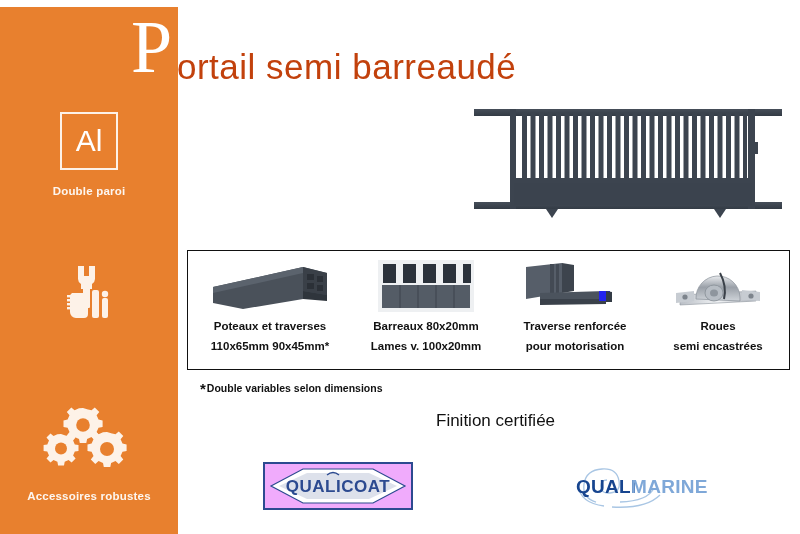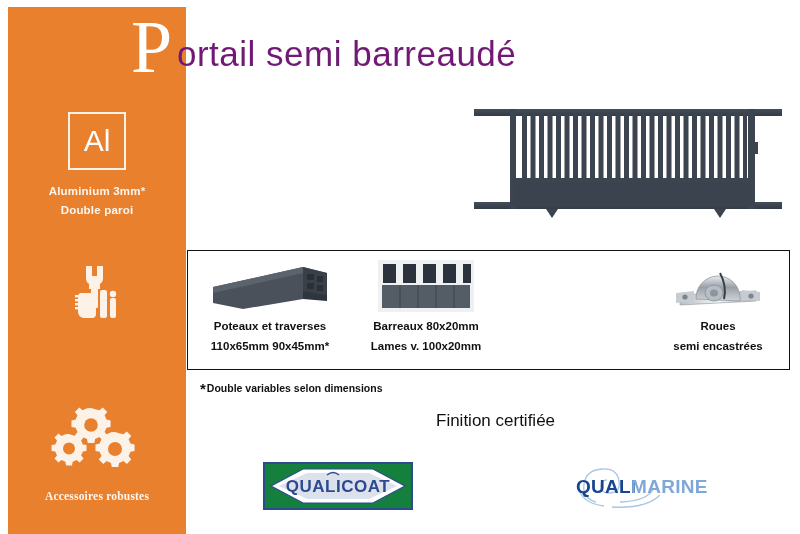--- a/index.html
+++ b/index.html
@@ -7,21 +7,21 @@
     width:800px;height:534px;
     background:#ffffff;
     font-family:"Liberation Sans", sans-serif;
     overflow:hidden;
     position:relative;
   }
   #page{position:absolute;left:0;top:0;width:800px;height:534px;background:#fff;}
 
   
   .sidebar{
-    position:absolute;left:8px;top:7px;width:178px;height:527px;
+    position:absolute;left:0;top:7px;width:178px;height:527px;
     background:#e8802e;
     color:#ffffff;
     box-sizing:border-box;
   }
   .feature{position:absolute;left:0;width:178px;text-align:center;}
   .feature .glyph{display:block;margin:0 auto 6px auto;}
   .feature .cap{
     display:block;
     font-size:11.5px;font-weight:600;letter-spacing:.2px;
     color:#fdf6f0;line-height:19px;white-space:nowrap;
@@ -33,33 +33,33 @@
     margin:0 auto;box-sizing:border-box;
     display:flex;align-items:center;justify-content:center;
   }
   .al-box span{font-size:30px;line-height:30px;color:#fff;font-weight:400;font-family:"Liberation Sans",sans-serif;}
 
   .feat1{top:105px;}
   .feat1 .caps{margin-top:12px;}
   .feat2{top:255px;}
   .feat2 .caps{margin-top:8px;}
   .feat3{top:400px;}
-  .feat3 .caps{margin-top:10px;font-family:Liberation Serif, serif;}
+  .feat3 .caps{margin-top:10px;}
 
   
   .title-wrap{position:absolute;left:131px;top:22px;height:62px;}
   .title-wrap .bigP{
     font-family:"Liberation Serif", serif;
     font-size:74px;line-height:62px;color:#ffffff;
     position:absolute;left:0;top:-6px;font-weight:400;
   }
   .title-wrap .rest{
-    position:absolute;left:46px;top:11px;
+    position:absolute;left:46px;top:24px;
     font-family:"Liberation Sans", sans-serif;
-    font-size:35px;line-height:42px;color:#701a75;font-weight:400;
+    font-size:35px;line-height:42px;color:#c2410c;font-weight:400;
     letter-spacing:.5px;white-space:nowrap;
   }
   #gate-svg{position:absolute;left:468px;top:104px;}
 
   
   .prodbox{
     position:absolute;left:187px;top:250px;width:603px;height:120px;
     border:1.5px solid #111;background:#fff;box-sizing:border-box;
   }
   .prodcol{position:absolute;top:0;height:120px;text-align:center;}
@@ -80,39 +80,38 @@
     white-space:nowrap;
   }
   .footnote .star{font-size:15px;font-weight:700;vertical-align:-2px;margin-right:1px;}
   .finition{
     position:absolute;left:436px;top:411px;font-size:17px;font-weight:400;color:#111;white-space:nowrap;
   }
 
   
   .qualicoat{
     position:absolute;left:263px;top:462px;width:150px;height:48px;
-    border:2px solid #2c4a90;background:#15803d;box-sizing:border-box;
+    border:2px solid #2c4a90;background:#f0abfc;box-sizing:border-box;
   }
   .qualimarine{position:absolute;left:548px;top:462px;width:150px;height:48px;margin-left:20px;}
 </style>
 </head>
 <body>
 
 <div id="page">
 
   <div class="sidebar">
 
     <div class="feature feat1">
       <span class="glyph">
         <span class="al-box">
             <span>Al</span>
           </span>
       </span>
       <div class="caps">
-        <span class="cap">Aluminium 3mm*</span>
         <span class="cap">Double paroi</span>
       </div>
     </div>
 
     <div class="feature feat2">
       <span class="glyph">
         <svg width="62" height="62" viewBox="0 0 62 62" aria-hidden="true">
           <g fill="#fdf2e8">
 
             <path d="M20 4 h6 v10 h5 V4 h6 v13 a6 6 0 0 1-3 5 v5 h-11 v-5 a6 6 0 0 1-3-5 Z"></path>
@@ -256,20 +255,36 @@
             <line x1="40" y1="25" x2="40" y2="48"></line>
             <line x1="58" y1="25" x2="58" y2="48"></line>
             <line x1="76" y1="25" x2="76" y2="48"></line>
           </g>
         </svg>
       </div>
       <span class="l1">Barreaux 80x20mm</span><br>
       <span class="l2">Lames v. 100x20mm</span>
     </div>
 
+    <div class="prodcol c3">
+      <div class="art">
+        <svg width="110" height="54" viewBox="0 0 110 54" aria-hidden="true">
+          <polygon points="6,8 42,4 42,34 6,40" fill="#565e69"></polygon>
+          <polygon points="42,4 54,6 54,32 42,34" fill="#3d444d"></polygon>
+          <rect x="30" y="5" width="4" height="29" fill="#434a54"></rect>
+          <rect x="36" y="5" width="3" height="29" fill="#434a54"></rect>
+          <polygon points="20,34 86,32 86,44 20,44" fill="#4b535d"></polygon>
+          <polygon points="20,40 86,40 86,45 20,46" fill="#3a414a"></polygon>
+          <rect x="79" y="32" width="11" height="10" fill="#2222ee"></rect>
+          <polygon points="86,32 92,33 92,43 86,43" fill="#333b45"></polygon>
+        </svg>
+      </div>
+      <span class="l1">Traverse renforcée</span><br>
+      <span class="l2">pour motorisation</span>
+    </div>
 
     <div class="prodcol c4">
       <div class="art">
         <svg width="92" height="54" viewBox="0 0 92 54" aria-hidden="true">
           <defs>
             <linearGradient id="mg" x1="0" y1="0" x2="0" y2="1">
               <stop offset="0" stop-color="#e9ebee"></stop>
               <stop offset="0.45" stop-color="#9aa0a8"></stop>
               <stop offset="1" stop-color="#cfd4d9"></stop>
             </linearGradient>

